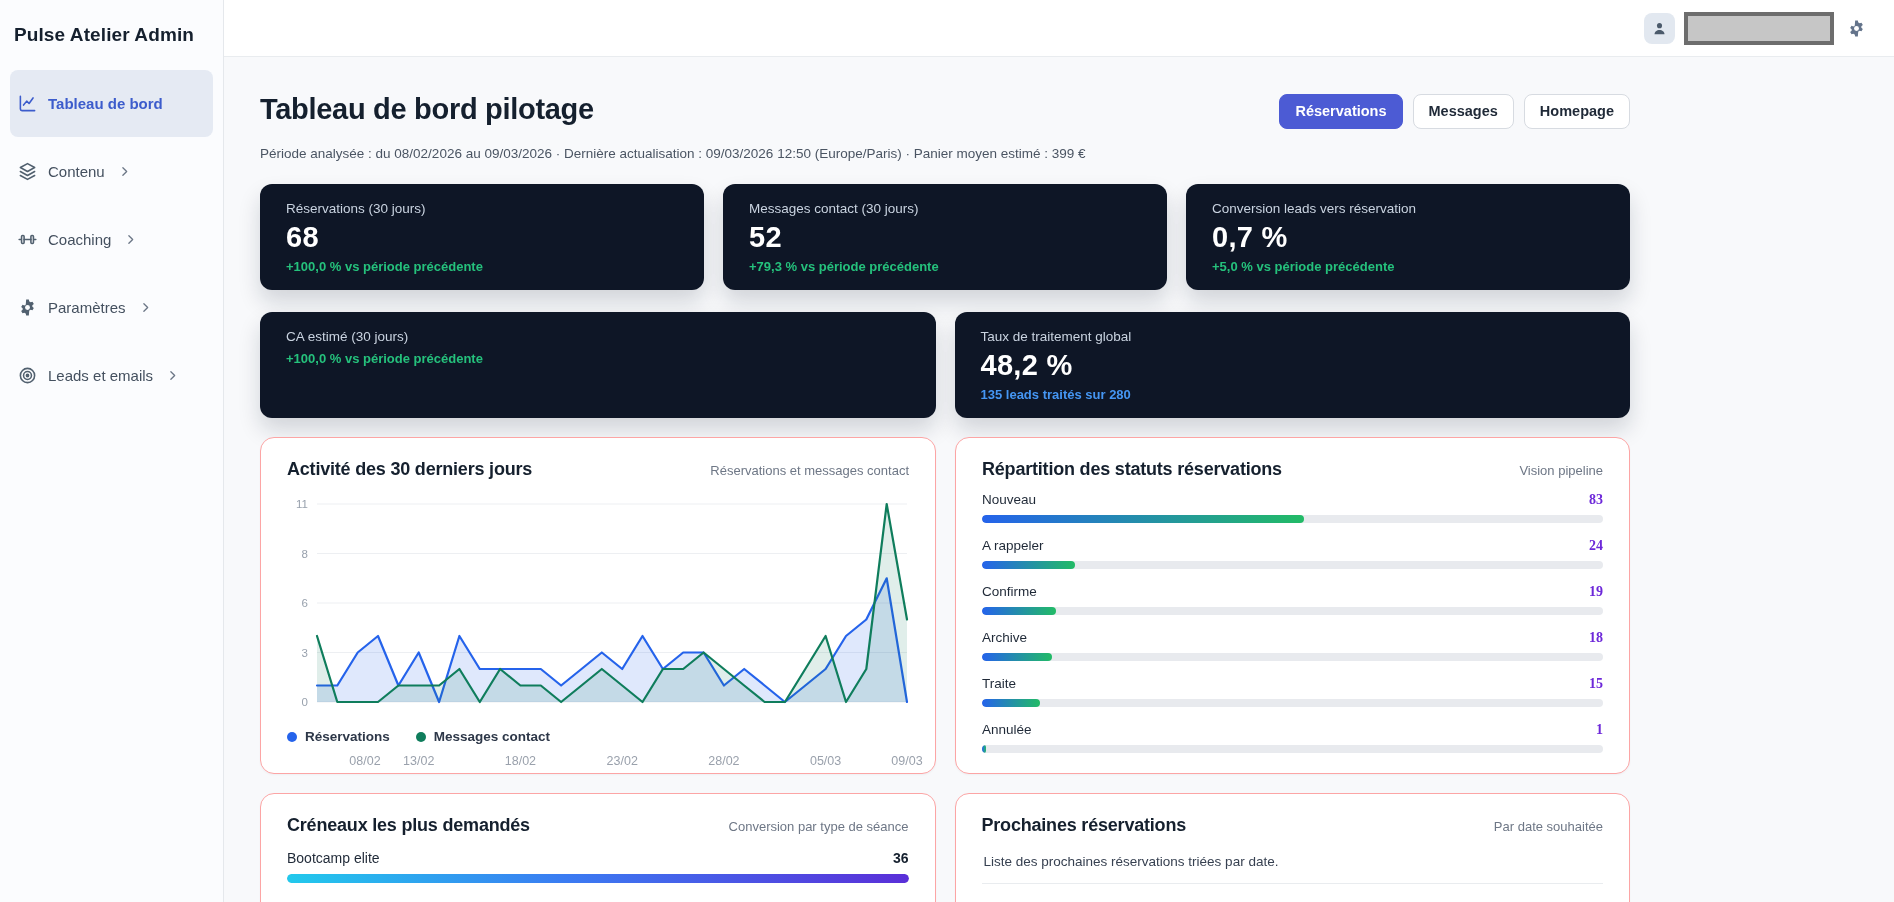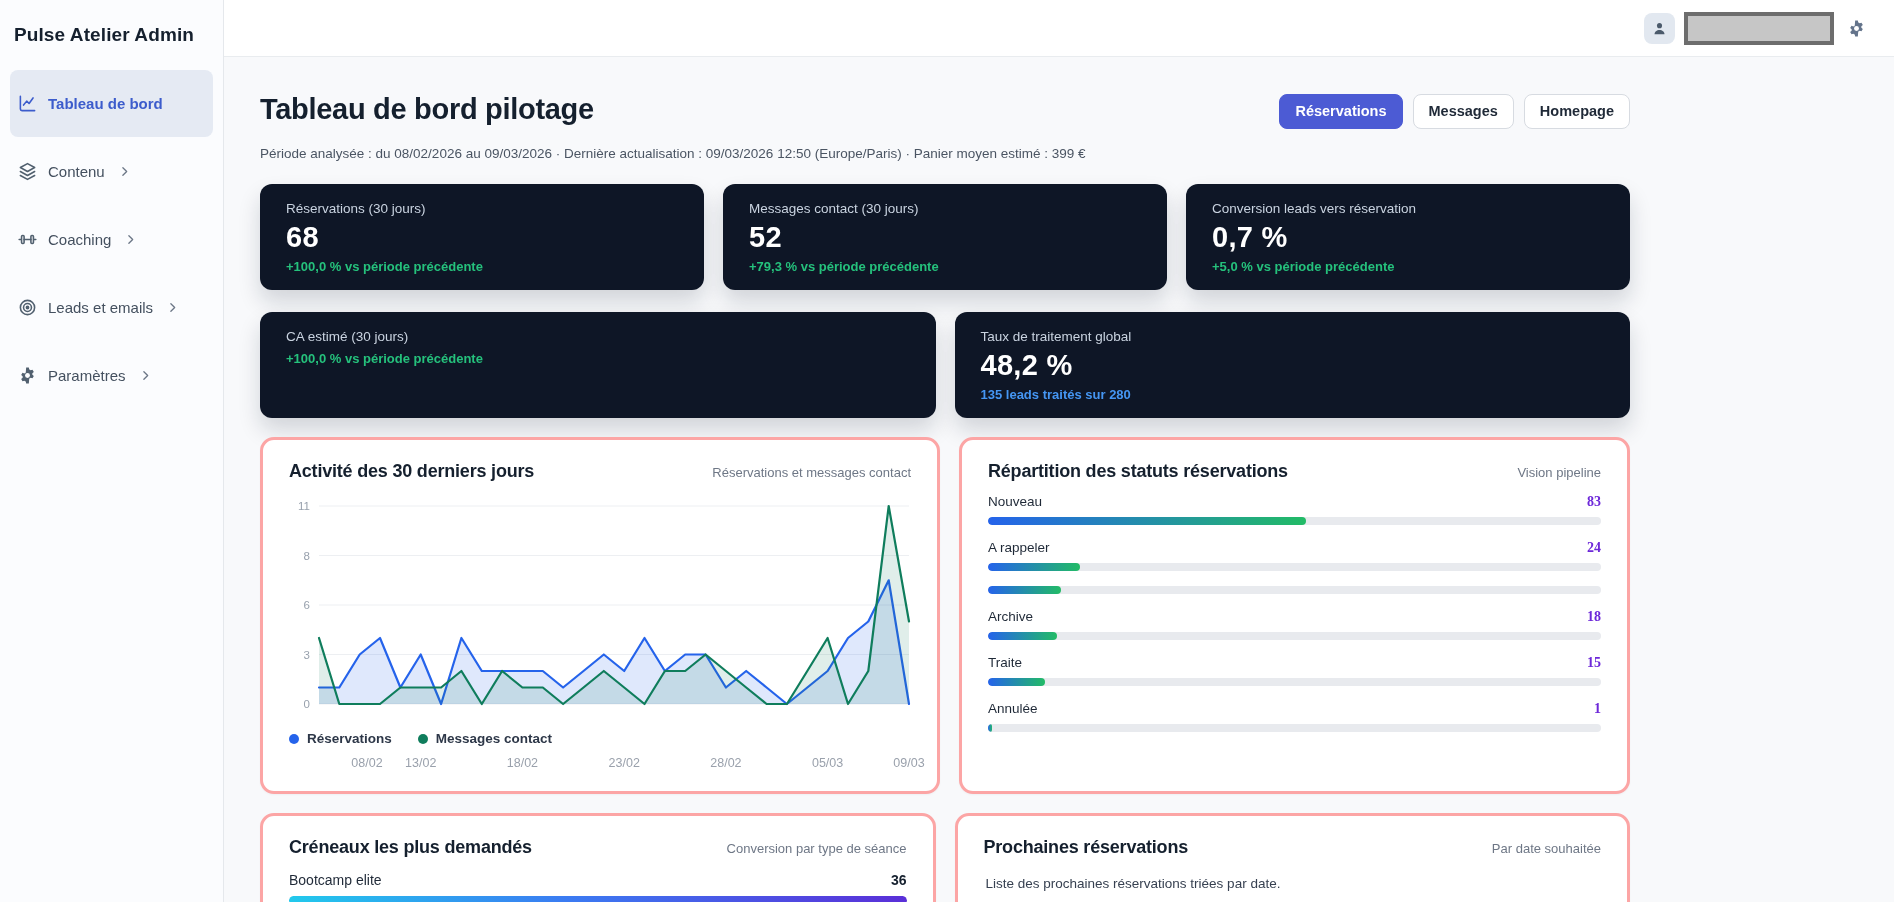--- a/index.html
+++ b/index.html
@@ -67,22 +67,22 @@
   }
   .kpi-label { color:#c9d3e0; font-size:13.5px; line-height:15px; }
   .kpi-value { color:#fff; font-size:29px; font-weight:800; line-height:29px; margin-top:7px; letter-spacing:.3px; }
   .kpi-note { font-size:13px; font-weight:700; line-height:14px; margin-top:8px; }
   .kpi-note.green { color:#25c17c; }
   .kpi-note.blue  { color:#4596f3; }
 
   
   .two-col { display:grid; grid-template-columns:1fr 1fr; gap:19px; margin-top:19px; }
   .card {
-    background:#fff; border:3px solid #fca5a5; border-radius:14px;
-    padding:21px 26px 20px 26px; box-shadow:0 1px 2px rgba(16,24,40,.04);
+    background:#fff; border:1px solid #fca5a5; border-radius:14px;
+    padding:21px 26px 4px 26px; box-shadow:0 1px 2px rgba(16,24,40,.04);
   }
   .card-head { display:flex; justify-content:space-between; align-items:baseline; }
   .card-title { font-size:18px; font-weight:800; color:#15202e; letter-spacing:-.2px; }
   .card-sub { font-size:13px; color:#6e7786; }
 
   
   .plot-wrap { position:relative; height:220px; margin-top:16px; }
   .legend { display:flex; align-items:center; gap:26px; margin-top:13px; }
   .legend-item { display:flex; align-items:center; gap:8px; font-size:13.5px; font-weight:600; color:#2d3748; cursor:pointer; }
   .legend-dot { width:10px; height:10px; border-radius:50%; }
@@ -164,42 +164,42 @@
         <span>Coaching</span>
         <span class="chev">
           <svg viewBox="0 0 24 24" fill="none" stroke="currentColor" stroke-width="2.4" stroke-linecap="round" stroke-linejoin="round">
               <polyline points="9 5 16 12 9 19"></polyline>
             </svg>
         </span>
       </div>
 
       <div class="nav-item">
         <span style="display:flex">
+          <svg viewBox="0 0 24 24" fill="#51606f">
+              <path d="M10.3 2h3.4l.5 2.5c.6.2 1.2.5 1.7 1l2.4-.9 1.7 3-1.9 1.6c.1.6.1 1.2 0 1.8l1.9 1.6-1.7 3-2.4-.9c-.5.4-1.1.7-1.7 1L13.7 22h-3.4l-.5-2.5c-.6-.2-1.2-.5-1.7-1l-2.4.9-1.7-3 1.9-1.6c-.1-.6-.1-1.2 0-1.8L4 11.5l1.7-3 2.4.9c.5-.4 1.1-.7 1.7-1L10.3 2z"></path>
+              <circle cx="12" cy="12" r="3.1" fill="#fbfcfe"></circle>
+            </svg>
+        </span>
+        <span>Paramètres</span>
+        <span class="chev">
+          <svg viewBox="0 0 24 24" fill="none" stroke="currentColor" stroke-width="2.4" stroke-linecap="round" stroke-linejoin="round">
+              <polyline points="9 5 16 12 9 19"></polyline>
+            </svg>
+        </span>
+      </div>
+
+      <div class="nav-item">
+        <span style="display:flex">
           <svg viewBox="0 0 24 24" fill="none" stroke="#51606f" stroke-width="2">
               <circle cx="12" cy="12" r="9"></circle>
               <circle cx="12" cy="12" r="5"></circle>
               <circle cx="12" cy="12" r="1.4" fill="#51606f"></circle>
             </svg>
         </span>
         <span>Leads et emails</span>
-        <span class="chev">
-          <svg viewBox="0 0 24 24" fill="none" stroke="currentColor" stroke-width="2.4" stroke-linecap="round" stroke-linejoin="round">
-              <polyline points="9 5 16 12 9 19"></polyline>
-            </svg>
-        </span>
-      </div>
-
-      <div class="nav-item">
-        <span style="display:flex">
-          <svg viewBox="0 0 24 24" fill="#51606f">
-              <path d="M10.3 2h3.4l.5 2.5c.6.2 1.2.5 1.7 1l2.4-.9 1.7 3-1.9 1.6c.1.6.1 1.2 0 1.8l1.9 1.6-1.7 3-2.4-.9c-.5.4-1.1.7-1.7 1L13.7 22h-3.4l-.5-2.5c-.6-.2-1.2-.5-1.7-1l-2.4.9-1.7-3 1.9-1.6c-.1-.6-.1-1.2 0-1.8L4 11.5l1.7-3 2.4.9c.5-.4 1.1-.7 1.7-1L10.3 2z"></path>
-              <circle cx="12" cy="12" r="3.1" fill="#fbfcfe"></circle>
-            </svg>
-        </span>
-        <span>Paramètres</span>
         <span class="chev">
           <svg viewBox="0 0 24 24" fill="none" stroke="currentColor" stroke-width="2.4" stroke-linecap="round" stroke-linejoin="round">
               <polyline points="9 5 16 12 9 19"></polyline>
             </svg>
         </span>
       </div>
     </nav>
   </aside>
 
   <div class="content">
@@ -329,20 +329,24 @@
                 <div class="status-row">
                   <div class="status-top">
                     <span class="status-label">A rappeler</span>
                     <span class="status-value">24</span>
                   </div>
                   <div class="bar-track">
                     <div class="bar-fill status-fill" style="width: 15%;"></div>
                   </div>
                 </div>
                 <div class="status-row">
+                  <div class="status-top">
+                    <span class="status-label">Confirme</span>
+                    <span class="status-value">19</span>
+                  </div>
                   <div class="bar-track">
                     <div class="bar-fill status-fill" style="width: 11.88%;"></div>
                   </div>
                 </div>
                 <div class="status-row">
                   <div class="status-top">
                     <span class="status-label">Archive</span>
                     <span class="status-value">18</span>
                   </div>
                   <div class="bar-track">

